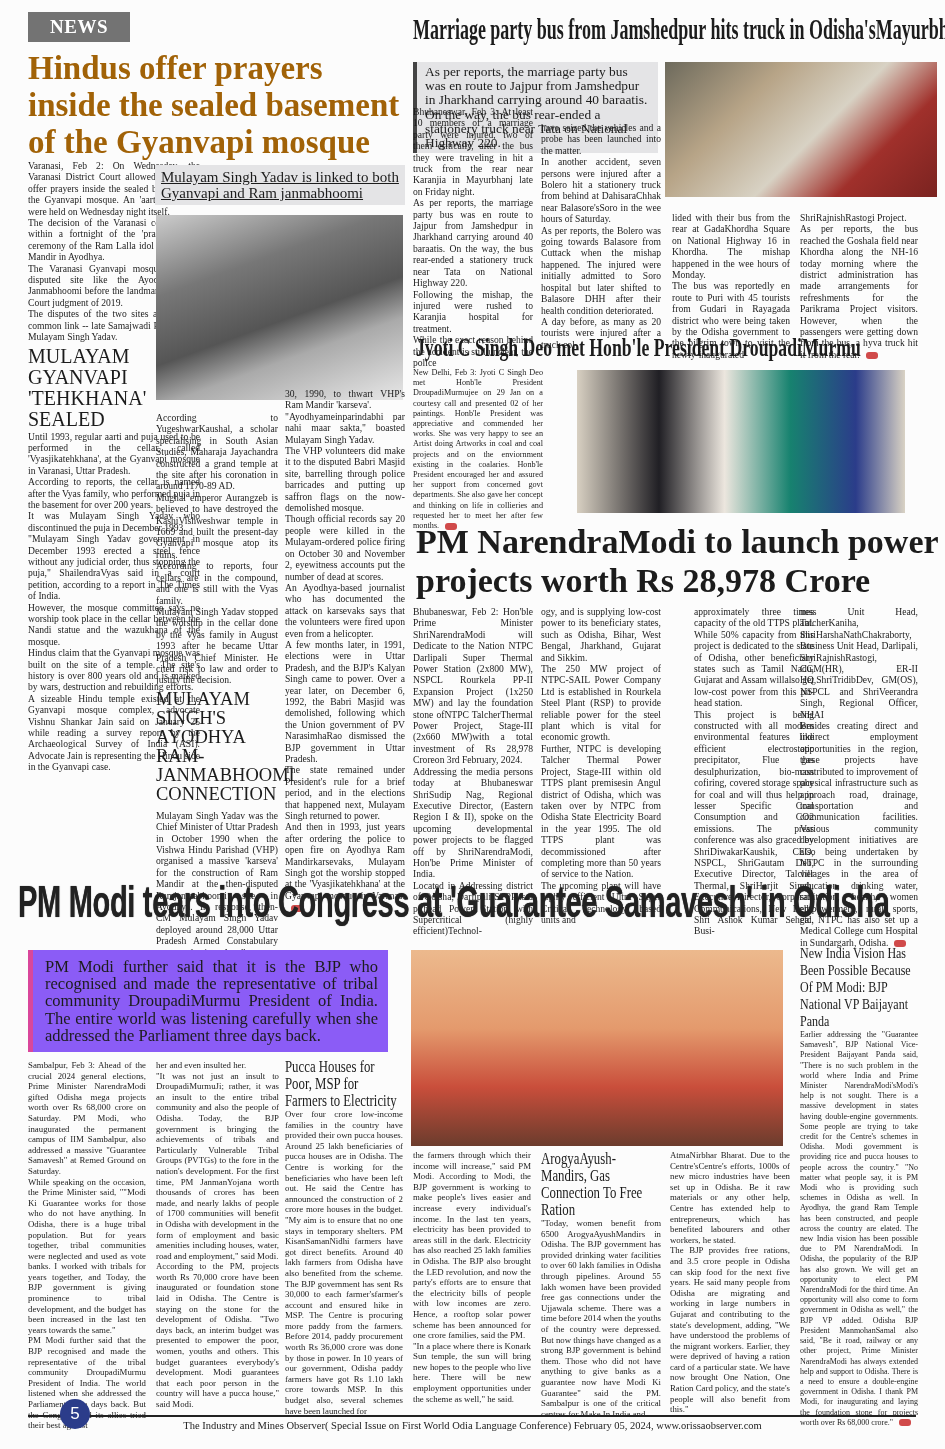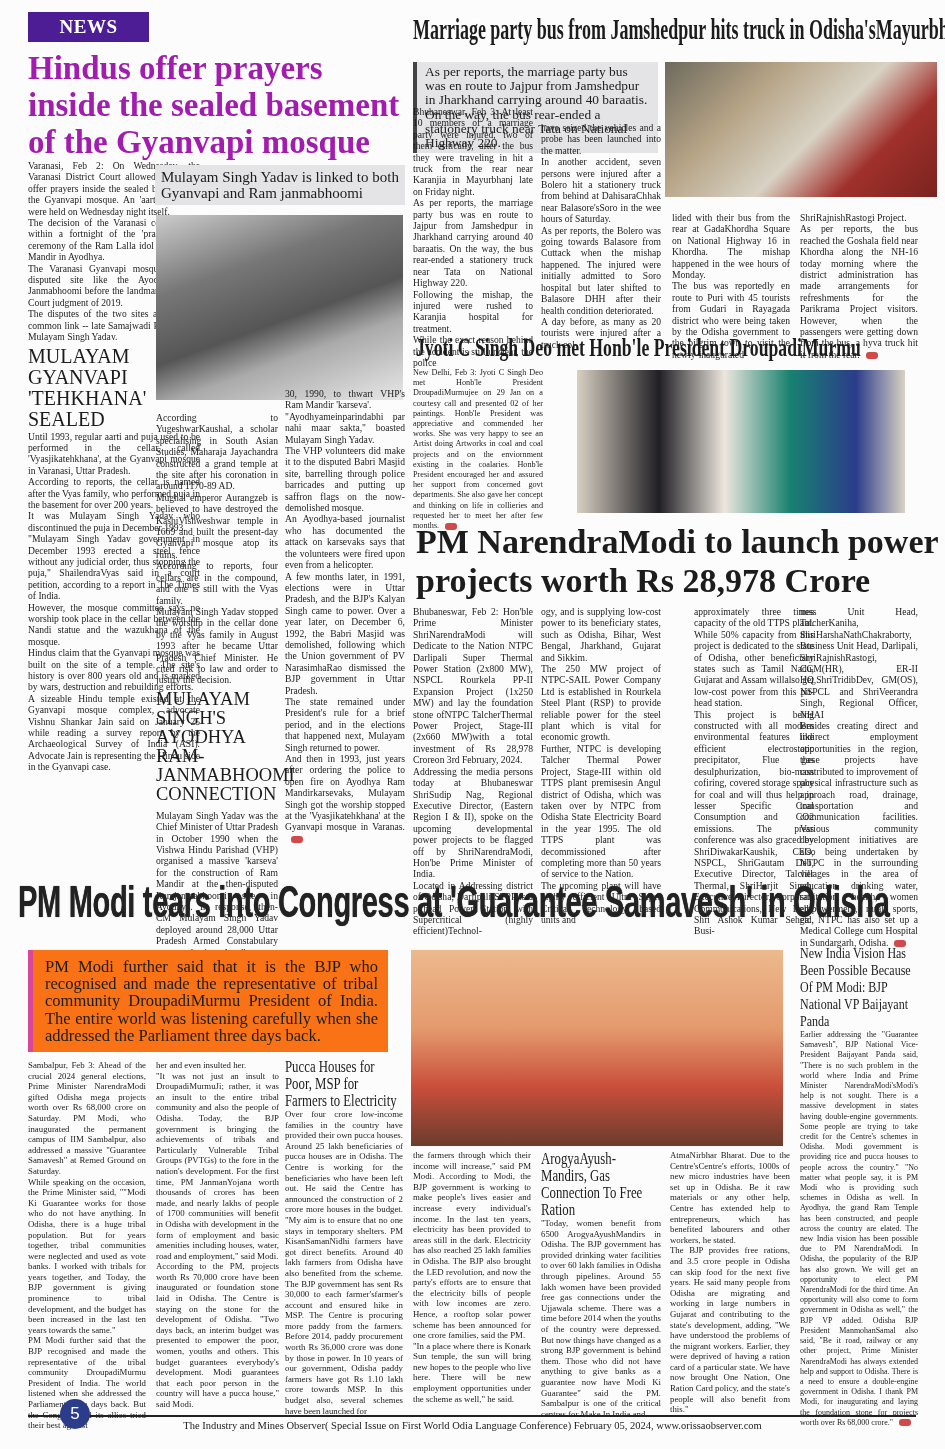--- a/index.html
+++ b/index.html
@@ -2,34 +2,34 @@
 <html><head>
 <meta charset="utf-8">
 <style>
   * { box-sizing: border-box; margin: 0; padding: 0; }
   html, body { width: 945px; height: 1449px; background: #fcfcfc; overflow: hidden; }
   body { position: relative; font-family: "Liberation Serif", serif; color: #1c1c1c; }
   .abs { position: absolute; }
   .body-text { font-size: 9.6px; line-height: 11.4px; text-align: justify; hyphens: auto; }
   .body-text p { margin: 0; }
   .small-text { font-size: 8.6px; line-height: 10.6px; text-align: justify; }
-  .news-tag { left: 28px; top: 12px; width: 121px; height: 30px; background: #4c1d95; color: #fff; font-size: 19px; font-weight: bold; display: flex; align-items: center; justify-content: center; letter-spacing: 0.5px; }
-  .h-gyan { left: 28px; top: 50px; width: 380px; font-size: 33px; line-height: 37px; color: #a21caf; }
+  .news-tag { left: 28px; top: 12px; width: 102px; height: 30px; background: #737373; color: #fff; font-size: 19px; font-weight: bold; display: flex; align-items: center; justify-content: center; letter-spacing: 0.5px; }
+  .h-gyan { left: 28px; top: 50px; width: 380px; font-size: 33px; line-height: 37px; color: #a16207; }
   .h-bus { left: 413px; top: 12px; width: 525px; font-size: 29px; line-height: 34px; transform: scaleX(0.62); transform-origin: left top; white-space: nowrap; font-family: "Liberation Serif", serif; }
   .pull-grey { background: #e4e4e6; border-left: 4px solid #444; padding: 3px 8px; font-size: 13.4px; line-height: 14.2px; }
   .photo { background: #888; overflow: hidden; }
   .mulayam-photo { background: linear-gradient(160deg, #ccc 0%, #777 30%, #555 55%, #aaa 70%, #e8e8e8 100%); }
   .bus-photo { background: linear-gradient(135deg, #6d6a5c 0%, #b7a487 30%, #d8d2c4 55%, #a0302b 75%, #7a2320 100%); }
   .jyoti-photo { background: linear-gradient(90deg, #d8d0c2 0%, #201f24 25%, #ece6de 45%, #17826f 65%, #2b3c8a 85%, #d9d2c4 100%); }
   .modi-photo { background: linear-gradient(180deg, #ecb98d 0%, #e49a6d 40%, #c94e3b 70%, #6b3c2d 100%); }
   .caps-head { font-size: 20px; line-height: 21px; }
   .h-jyoti { left: 416px; top: 333px; width: 520px; font-size: 26px; line-height: 30px; transform: scaleX(0.68); transform-origin: left top; white-space: nowrap; }
   .h-pm { left: 416px; top: 522px; width: 525px; font-size: 34px; line-height: 39px; }
   .h-big { left: 18px; top: 876px; width: 915px; font-size: 44px; line-height: 52px; font-weight: bold; font-family: "Liberation Sans", sans-serif; transform: scaleX(0.66); transform-origin: left top; white-space: nowrap; letter-spacing: -0.5px; color: #222; text-shadow: 0 0 1px #333; }
-  .pull-pink { background: #f97316; border-left: 5px solid #d9479b; padding: 8px 10px 8px 12px; font-size: 16.5px; line-height: 17.2px; text-align: justify; }
+  .pull-pink { background: #8b5cf6; border-left: 5px solid #d9479b; padding: 8px 10px 8px 12px; font-size: 16.5px; line-height: 17.2px; text-align: justify; }
   .narrow-head { font-size: 17px; line-height: 18px; transform: scaleX(0.8); transform-origin: left top; width: 125%; }
   .footer-line { left: 28px; top: 1415px; width: 888px; height: 2px; background: #222; }
   .page-num { left: 60px; top: 1399px; width: 30px; height: 30px; border-radius: 50%; background: #2b3c8a; color: #fff; font-size: 17px; display: flex; align-items: center; justify-content: center; font-family: "Liberation Sans", sans-serif; }
   .footer-text { left: 0; top: 1420px; width: 945px; text-align: center; font-size: 10.5px; color: #222; }
   .end-mark { display: inline-block; width: 12px; height: 7px; background: #d04a4a; border-radius: 3px; vertical-align: middle; margin-left: 6px; }
 </style>
 </head>
 <body>
 
 <div class="abs news-tag">NEWS</div>
@@ -44,37 +44,38 @@
   <div class="caps-head" style="margin:3px 0 1px;">MULAYAM GOT GYANVAPI 'TEHKHANA' SEALED</div>
   <p>Until 1993, regular aarti and puja used to be performed in the cellar, called 'Vyasjikatehkhana', at the Gyanvapi mosque in Varanasi, Uttar Pradesh.</p>
   <p>According to reports, the cellar is named after the Vyas family, who performed puja in the basement for over 200 years.</p>
   <p>It was Mulayam Singh Yadav who discontinued the puja in December 1993.</p>
   <p>"Mulayam Singh Yadav government in December 1993 erected a steel fence without any judicial order, thus stopping the puja," ShailendraVyas said in a court petition, according to a report in The Times of India.</p>
   <p>However, the mosque committee says no worship took place in the cellar between the Nandi statue and the wazukhana of the mosque.</p>
   <p>Hindus claim that the Gyanvapi mosque was built on the site of a temple. The site's history is over 800 years old and is marked by wars, destruction and rebuilding efforts.</p>
   <p>A sizeable Hindu temple existed at the Gyanvapi mosque complex, advocate Vishnu Shankar Jain said on January 25 while reading a survey report by the Archaeological Survey of India (ASI). Advocate Jain is representing the Hindu side in the Gyanvapi case.</p>
 </div>
 
-<div class="abs pull-grey" style="left:155px; top:165px; width:250px; border-left:none; font-size:15px; line-height:16px; padding:4px 6px;">Mulayam Singh Yadav is linked to both Gyanvapi and Ram janmabhoomi</div>
+<div class="abs pull-grey" style="left:155px; top:165px; width:250px; border-left:none; font-size:15px; line-height:16px; padding:4px 6px;text-decoration:underline;">Mulayam Singh Yadav is linked to both Gyanvapi and Ram janmabhoomi</div>
 
 <div class="abs photo mulayam-photo" style="left:156px; top:215px; width:247px; height:185px;"></div>
 
 <div class="abs body-text" style="left:156px; top:412px; width:122px;">
   <p>According to YugeshwarKaushal, a scholar specialising in South Asian Studies, Maharaja Jayachandra constructed a grand temple at the site after his coronation in around 1170-89 AD.</p>
   <p>Mughal emperor Aurangzeb is believed to have destroyed the KashiVishweshwar temple in 1669 and built the present-day Gyanvapi mosque atop its ruins.</p>
   <p>According to reports, four cellars are in the compound, and one is still with the Vyas family.</p>
   <p>Mulayam Singh Yadav stopped the worship in the cellar done by the Vyas family in August 1993 after he became Uttar Pradesh Chief Minister. He cited risk to law and order to justify the decision.</p>
   <div class="caps-head" style="margin:4px 0 6px; font-size:18.5px; line-height:19px;">MULAYAM SINGH'S AYODHYA RAM-JANMABHOOMI CONNECTION</div>
   <p>Mulayam Singh Yadav was the Chief Minister of Uttar Pradesh in October 1990 when the Vishwa Hindu Parishad (VHP) organised a massive 'karseva' for the construction of Ram Mandir at the then-disputed Ramjanmabhoomi site in Ayodhya. In response, then-CM Mulayam Singh Yadav deployed around 28,000 Uttar Pradesh Armed Constabulary personnel in Ayodhya on October</p>
 </div>
 
 <div class="abs body-text" style="left:285px; top:388px; width:120px;">
   <p>30, 1990, to thwart VHP's Ram Mandir 'karseva'.</p>
   <p>"Ayodhyameinparindabhi par nahi maar sakta," boasted Mulayam Singh Yadav.</p>
   <p>The VHP volunteers did make it to the disputed Babri Masjid site, barrelling through police barricades and putting up saffron flags on the now-demolished mosque.</p>
+  <p>Though official records say 20 people were killed in the Mulayam-ordered police firing on October 30 and November 2, eyewitness accounts put the number of dead at scores.</p>
   <p>An Ayodhya-based journalist who has documented the attack on karsevaks says that the volunteers were fired upon even from a helicopter.</p>
   <p>A few months later, in 1991, elections were in Uttar Pradesh, and the BJP's Kalyan Singh came to power. Over a year later, on December 6, 1992, the Babri Masjid was demolished, following which the Union government of PV NarasimhaRao dismissed the BJP government in Uttar Pradesh.</p>
   <p>The state remained under President's rule for a brief period, and in the elections that happened next, Mulayam Singh returned to power.</p>
   <p><span>And then in 1993, just years after ordering the police to open fire on Ayodhya Ram Mandirkarsevaks, Mulayam Singh got the worship stopped at the 'Vyasjikatehkhana' at the Gyanvapi mosque in Varanas.</span><span class="end-mark"></span></p>
 </div>
 
 <h2 class="abs h-bus">Marriage party bus from Jamshedpur hits truck in Odisha'sMayurbhanj, 10 injured</h2>
 
 <div class="abs pull-grey" style="left:413px; top:62px; width:245px;">As per reports, the marriage party bus was en route to Jajpur from Jamshedpur in Jharkhand carrying around 40 baraatis. On the way, the bus rear-ended a stationery truck near Tata on National Highway 220.</div>
 

